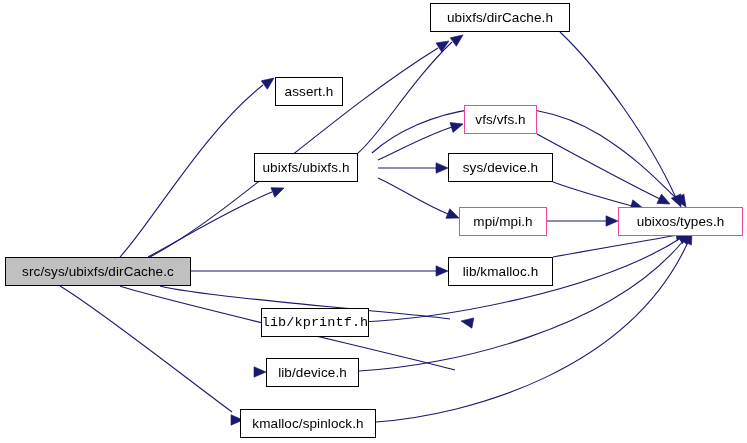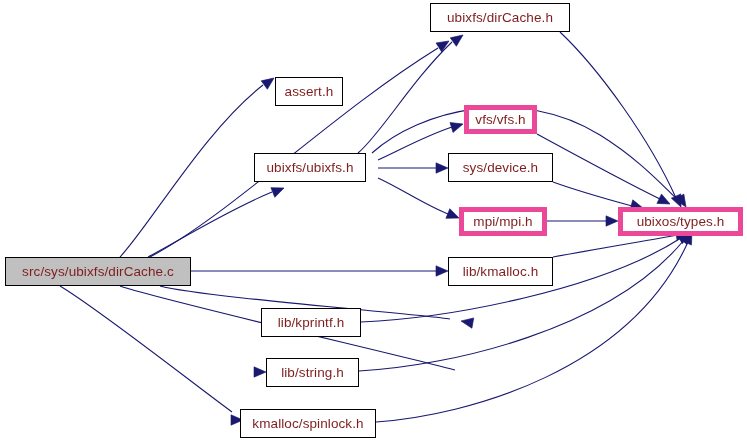--- a/index.html
+++ b/index.html
@@ -35,29 +35,29 @@
   .node-box {
     position: absolute;
     box-sizing: border-box;
     background: #ffffff;
     border: 1px solid #000000;
     display: flex;
     align-items: center;
     justify-content: center;
     white-space: nowrap;
     font-size: 13.5px;
-    color: #7f1d1d;
+    color: #000000;
     letter-spacing: 0.1px;
   }
   .node-box.root {
     background: #c0c0c0;
     border: 1px solid #000000;
   }
   .node-box.redborder {
-    border: 5px solid #ec4899;
+    border: 1px solid #ec4899;
   }
   .node-label {
     display: block;
     line-height: 1;
     padding: 0 3px;
   }
 </style>
 </head>
 <body>
 
@@ -114,39 +114,39 @@
       </div>
       <div class="node-box" style="left: 430px; top: 3px; width: 140px; height: 29px;">
         <span class="node-label">ubixfs/dirCache.h</span>
       </div>
       <div class="node-box" style="left: 275px; top: 53px; width: 68px; height: 29px; margin-top: 24px;">
         <span class="node-label">assert.h</span>
       </div>
       <div class="node-box redborder" style="left: 464px; top: 105px; width: 73px; height: 29px;">
         <span class="node-label">vfs/vfs.h</span>
       </div>
-      <div class="node-box" style="left: 254px; top: 153px; width: 112px; height: 29px;">
+      <div class="node-box" style="left: 254px; top: 153px; width: 104px; height: 29px;">
         <span class="node-label">ubixfs/ubixfs.h</span>
       </div>
       <div class="node-box" style="left: 448px; top: 153px; width: 105px; height: 29px; text-align: right;">
         <span class="node-label">sys/device.h</span>
       </div>
       <div class="node-box redborder" style="left: 459px; top: 207px; width: 88px; height: 29px;">
         <span class="node-label">mpi/mpi.h</span>
       </div>
       <div class="node-box redborder" style="left: 618px; top: 207px; width: 125px; height: 29px;">
         <span class="node-label">ubixos/types.h</span>
       </div>
       <div class="node-box" style="left: 448px; top: 257px; width: 105px; height: 29px;">
         <span class="node-label">lib/kmalloc.h</span>
       </div>
-      <div class="node-box" style="left: 261px; top: 308px; width: 100px; height: 29px;">
+      <div class="node-box" style="left: 261px; top: 308px; width: 108px; height: 29px; font-family: Liberation Mono, monospace;">
         <span class="node-label">lib/kprintf.h</span>
       </div>
       <div class="node-box" style="left: 266px; top: 358px; width: 93px; height: 29px;">
-        <span class="node-label">lib/string.h</span>
+        <span class="node-label">lib/device.h</span>
       </div>
       <div class="node-box" style="left: 240px; top: 409px; width: 136px; height: 29px;">
         <span class="node-label">kmalloc/spinlock.h</span>
       </div>
     </div>
 
 </div>
 
 </body></html>

